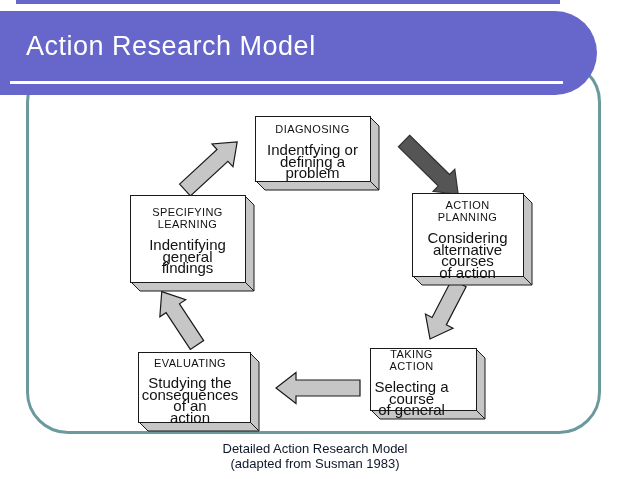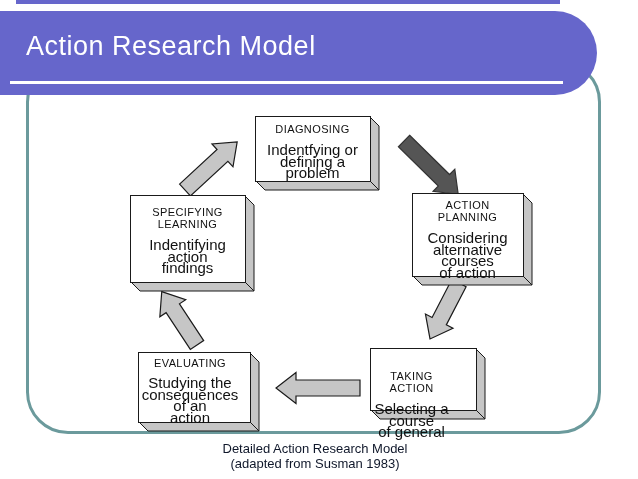--- a/index.html
+++ b/index.html
@@ -53,21 +53,21 @@
   .box .bbody{
     font-size:15px;line-height:11.5px;margin-top:9px;
     white-space:pre-line;
     text-align:center;
   }
   #b-diagnosing{left:255px;top:116px;width:126px;height:76px;}
   #b-diagnosing .txt{width:115px;height:65px;padding-top:7px;}
   #b-action-planning{left:412px;top:193px;width:122px;height:94px;}
   #b-action-planning .txt{width:111px;height:83px;padding-top:6px;}
   #b-taking-action{left:370px;top:348px;width:117px;height:73px;}
-  #b-taking-action .txt{width:83px;height:62px;padding-top:22px;}
+  #b-taking-action .txt{width:83px;height:62px;padding-top:0;}
   #b-evaluating{left:138px;top:352px;width:123px;height:81px;}
   #b-evaluating .txt{width:104px;height:70px;padding-top:5px;}
   #b-evaluating .bbody{margin-top:8px;}
   #b-specifying{left:86px;top:195px;width:126px;height:98px;margin-left:44px;}
   #b-specifying .txt{width:115px;height:87px;padding-top:11px;}
   
   #caption{
     position:absolute;left:120px;top:441px;width:390px;z-index:5;
     text-align:center;font-size:13px;line-height:15px;color:#0f172a;
     white-space:pre-line;
@@ -167,21 +167,21 @@
 
   <div class="box" id="b-specifying">
     <svg width="126" height="98" viewBox="0 0 126 98">
       <polygon points="115,1 124,10 124,96 115,87" fill="#C6C6C6" stroke="#1a1a1a"></polygon>
       <polygon points="1,87 10,96 124,96 115,87" fill="#C6C6C6" stroke="#1a1a1a"></polygon>
       <rect x="0.5" y="0.5" width="115" height="87" fill="#FFFFFF" stroke="#1a1a1a"></rect>
     </svg>
     <div class="txt">
       <div class="btitle">SPECIFYING
 LEARNING</div>
-      <div class="bbody">Indentifying action
+      <div class="bbody">Indentifying general
 findings</div>
     </div>
   </div>
 
   <div id="caption">Detailed Action Research Model
 (adapted from Susman 1983)</div>
 
 </div>
 
 </body></html>

